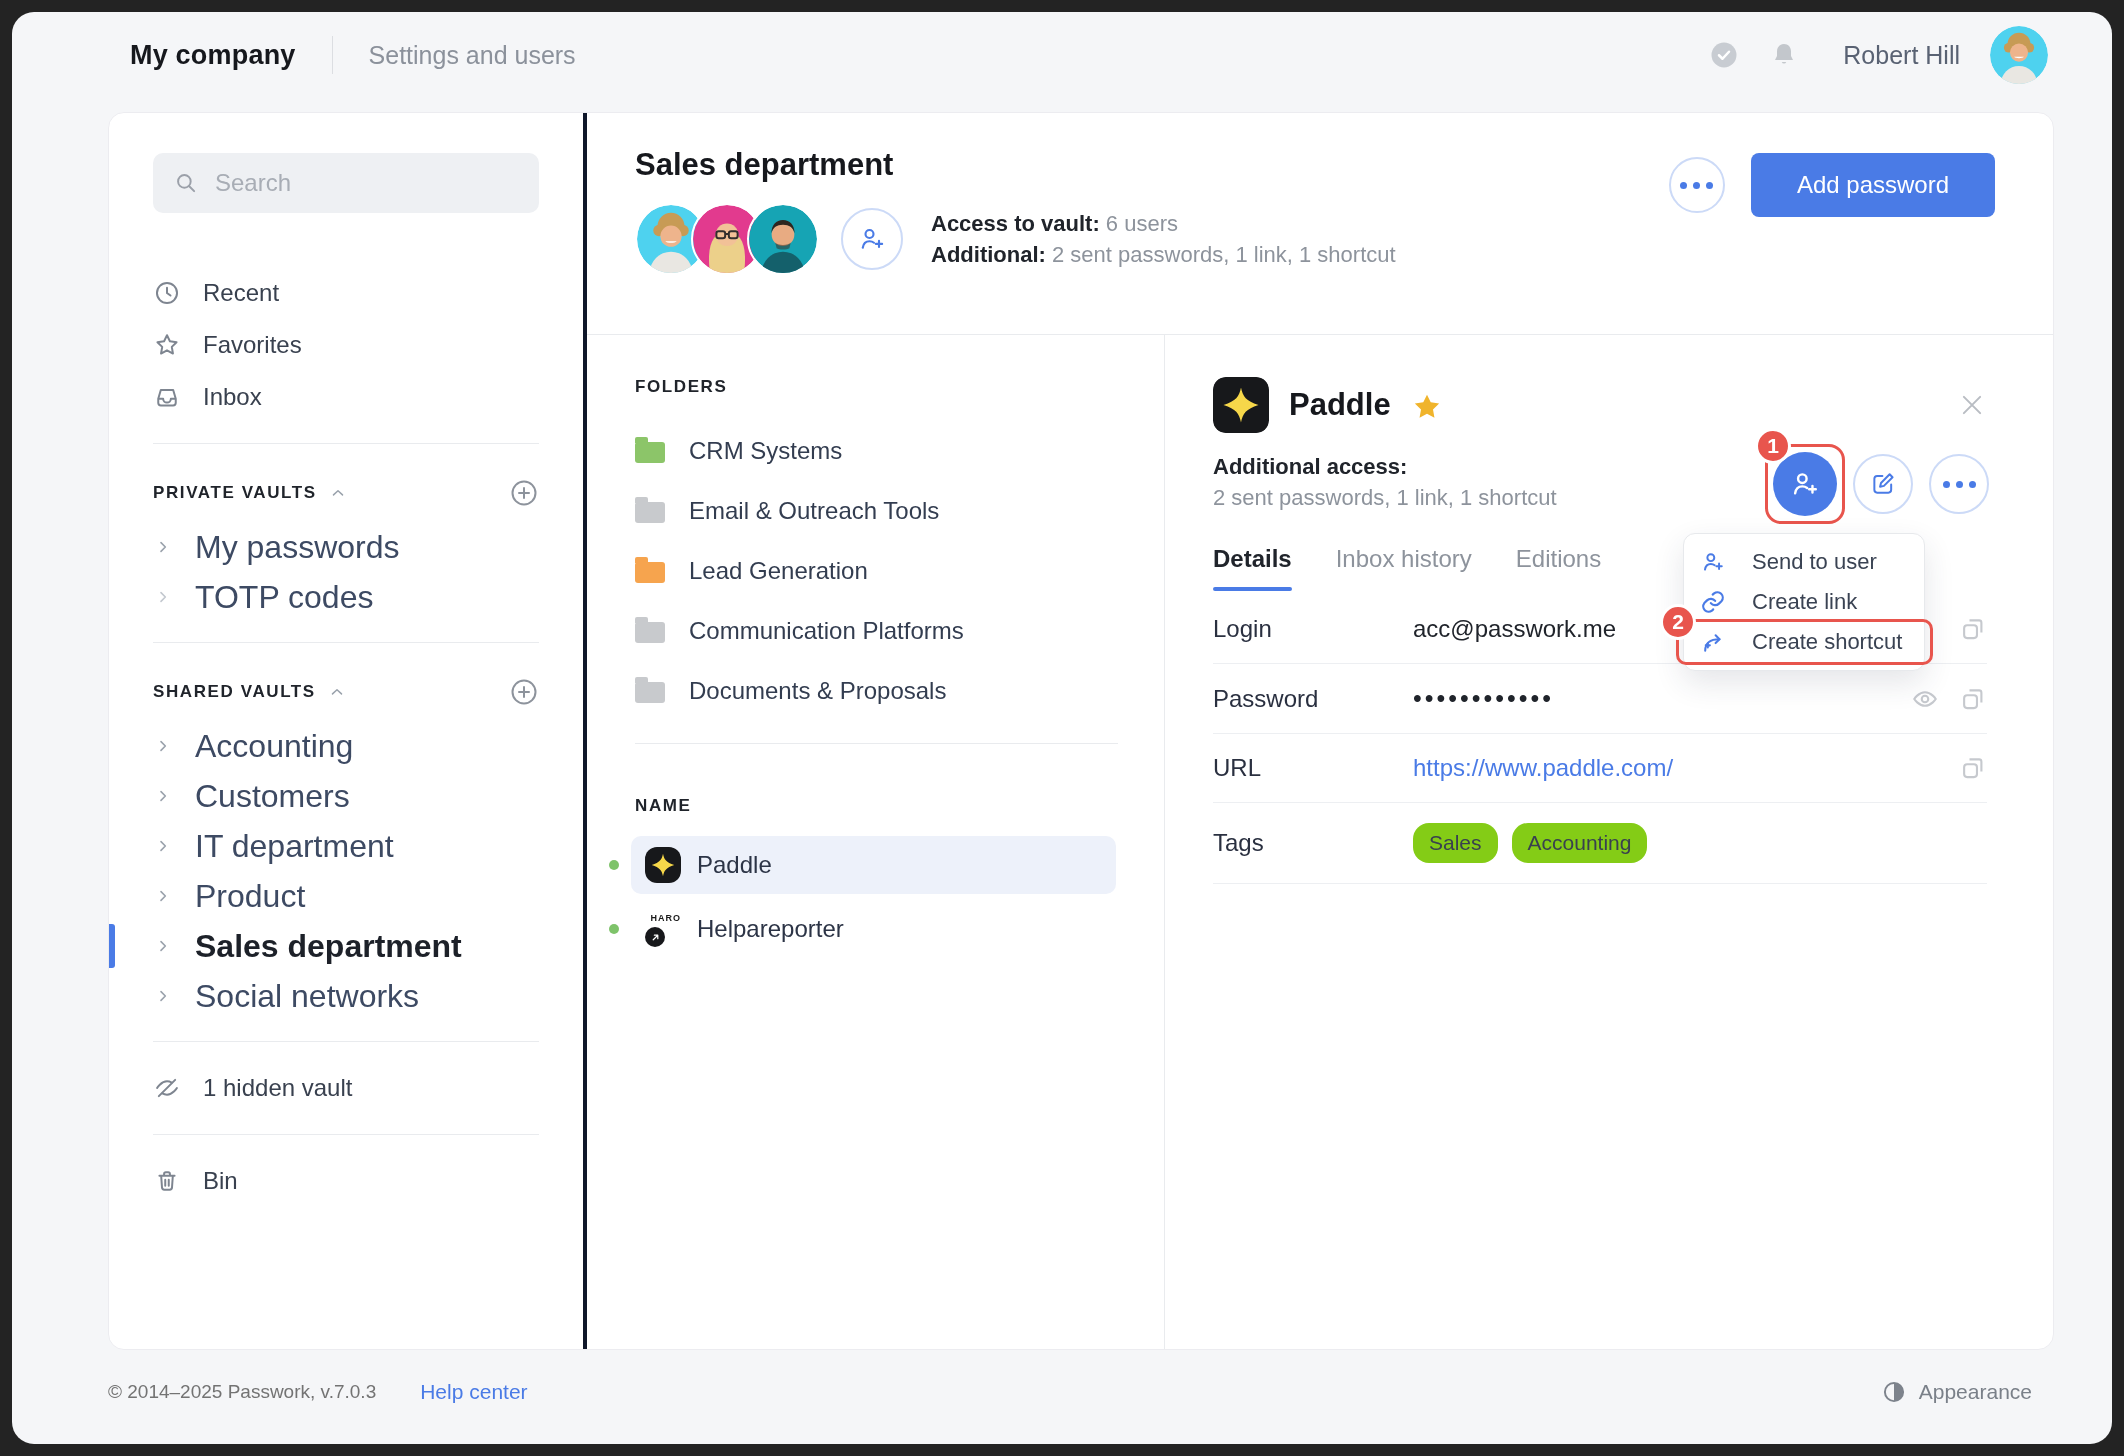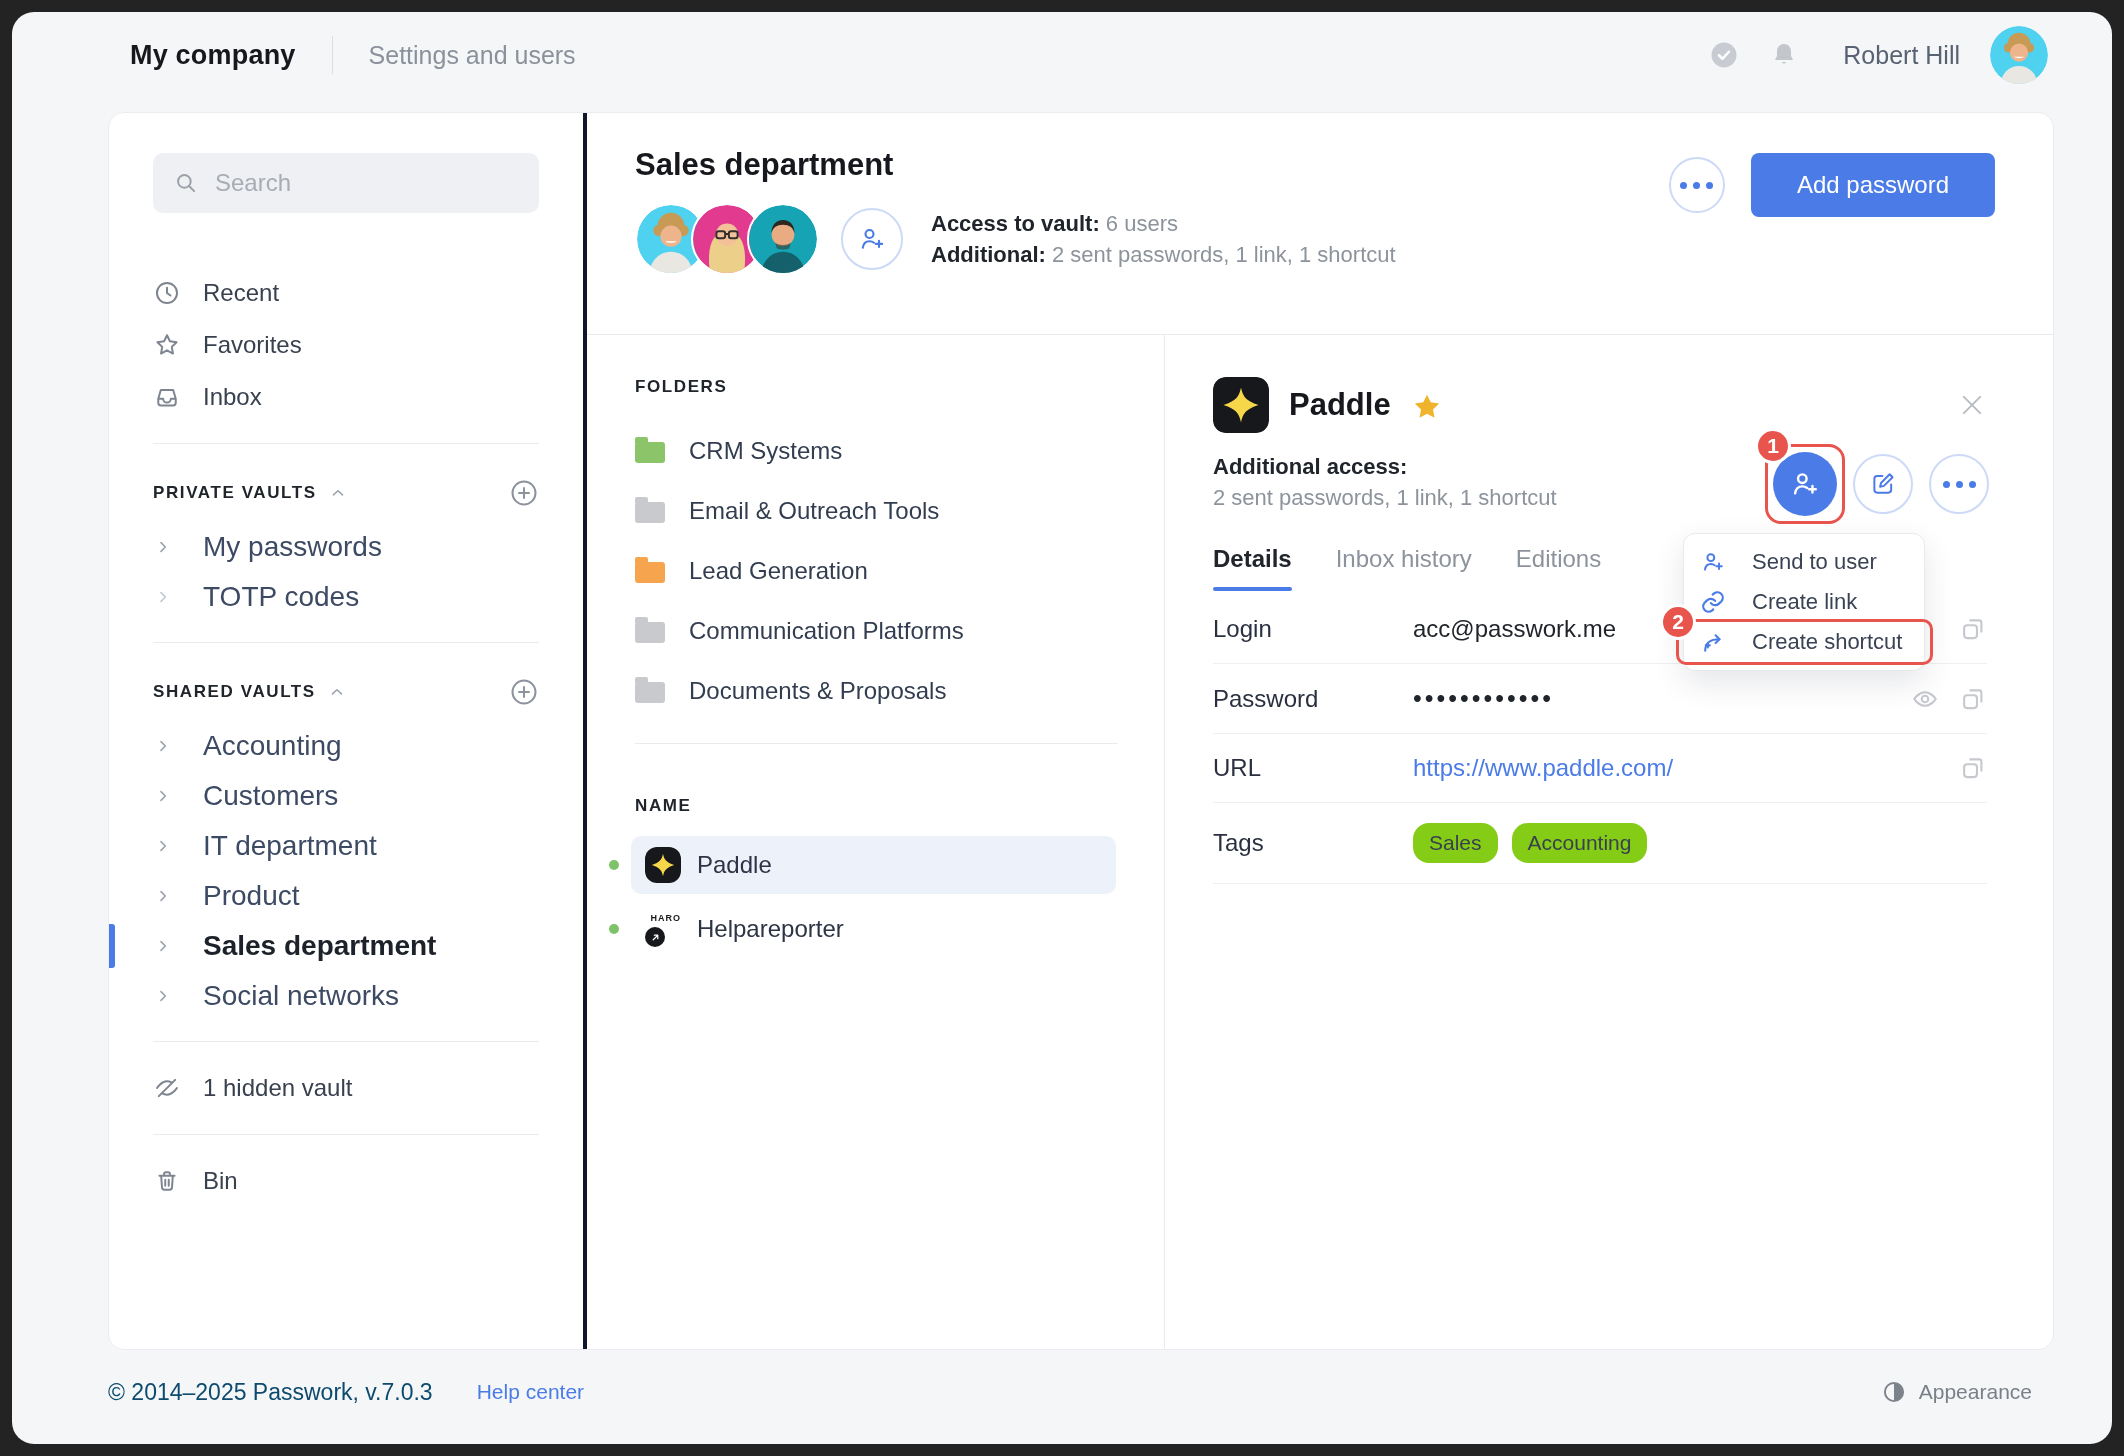--- a/index.html
+++ b/index.html
@@ -31,21 +31,21 @@
   .s-nav { margin-top:54px; }
   .s-item { height:52px; display:flex; align-items:center; gap:22px; color:#39414f; font-size:24px; cursor:pointer; }
   .s-item svg { width:28px; height:28px; color:#7e8590; flex:none; }
   .s-divider { border-top:1px solid #e9ebee; margin:20px 0; }
   .sec-head { height:58px; display:flex; align-items:center; }
   .sec-head .sec-title { font-size:17px; font-weight:700; letter-spacing:1.6px; color:#20242b; }
   .sec-head .chev-up { width:18px; height:18px; color:#9aa2ac; margin-left:12px; }
   .sec-head .plus { margin-left:auto; width:30px; height:30px; color:#8d939c; cursor:pointer; }
   .vault-row { height:50px; display:flex; align-items:center; position:relative; cursor:pointer; }
   .vault-row .chev { width:16px; height:16px; color:#9aa2ac; margin:0 24px 0 2px; flex:none; }
-  .vault-row .v-label { font-size:28px; color:#3d4a63;margin-left:8px; }
+  .vault-row .v-label { font-size:32px; color:#3d4a63; }
   .vault-row.active .v-label { font-weight:700; color:#1d2129; }
   .vault-row.active::before { content:""; position:absolute; left:-44px; top:3px; width:6px; height:44px; background:#4a7be6; border-radius:0 3px 3px 0; }
 
   
   .main { flex:1; display:flex; flex-direction:column; min-width:0; }
   .vault-header { flex:none; padding:34px 58px 0 48px; height:222px; border-bottom:1px solid #e9ebee; position:relative; }
   .vh-title { font-size:31px; font-weight:700; color:#16181d; }
   .vh-row { margin-top:20px; display:flex; align-items:center; }
   .avatar-stack { display:flex; }
   .avatar-stack .avatar { width:72px; height:72px; border:2px solid #fff; }
@@ -125,21 +125,21 @@
 
   
   .context-menu { position:absolute; top:198px; left:518px; width:242px; background:#fff; border:1px solid #e7e9ec; border-radius:12px; box-shadow:0 12px 30px rgba(40,50,70,.12); padding:8px 0; z-index:10; }
   .menu-item { height:40px; display:flex; align-items:center; gap:26px; padding:0 16px; font-size:22px; color:#3a4353; cursor:pointer; position:relative; }
   .menu-item svg { width:26px; height:26px; color:#4a7be6; flex:none; }
   .red-box.rb2 { left:-8px; right:-9px; top:-3px; bottom:-3px; border-radius:10px; z-index:11; }
   .badge.b2 { top:-18px; left:-24px; }
 
   
   .footer { flex:1; display:flex; align-items:center; padding:0 80px 10px 96px; }
-  .footer .copy { font-size:23px; color:#0c4a6e; }
+  .footer .copy { font-size:19px; color:#737373; }
   .footer .help { font-size:21px; color:#4a7be6; margin-left:44px; cursor:pointer; }
   .footer .appearance { margin-left:auto; display:flex; align-items:center; gap:12px; color:#7a8089; font-size:21px; cursor:pointer; }
   .footer .appearance svg { width:26px; height:26px; }
 </style>
 </head>
 <body>
 
 <div class="window">
 
   <div class="topbar">

